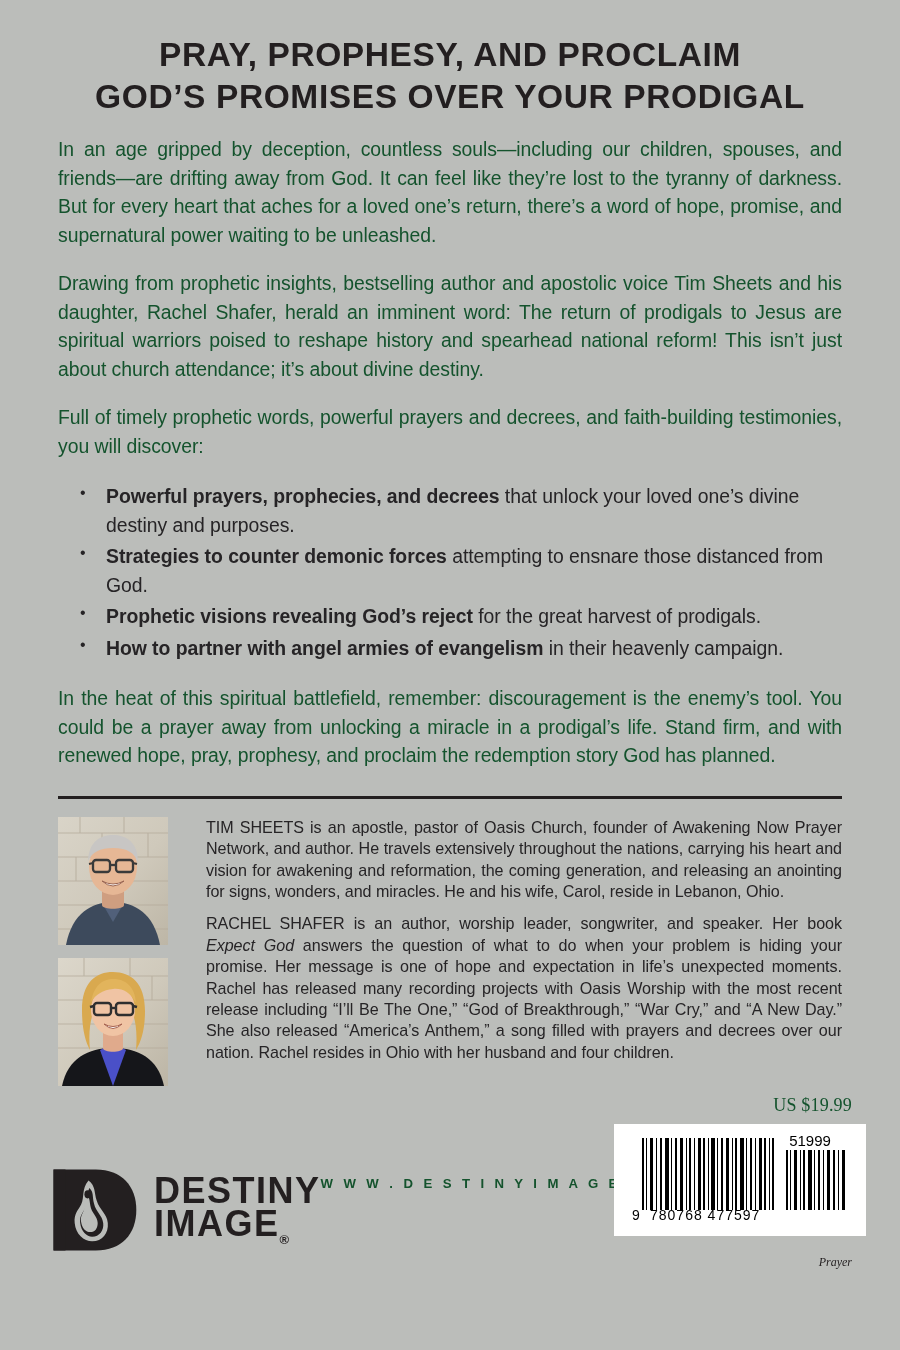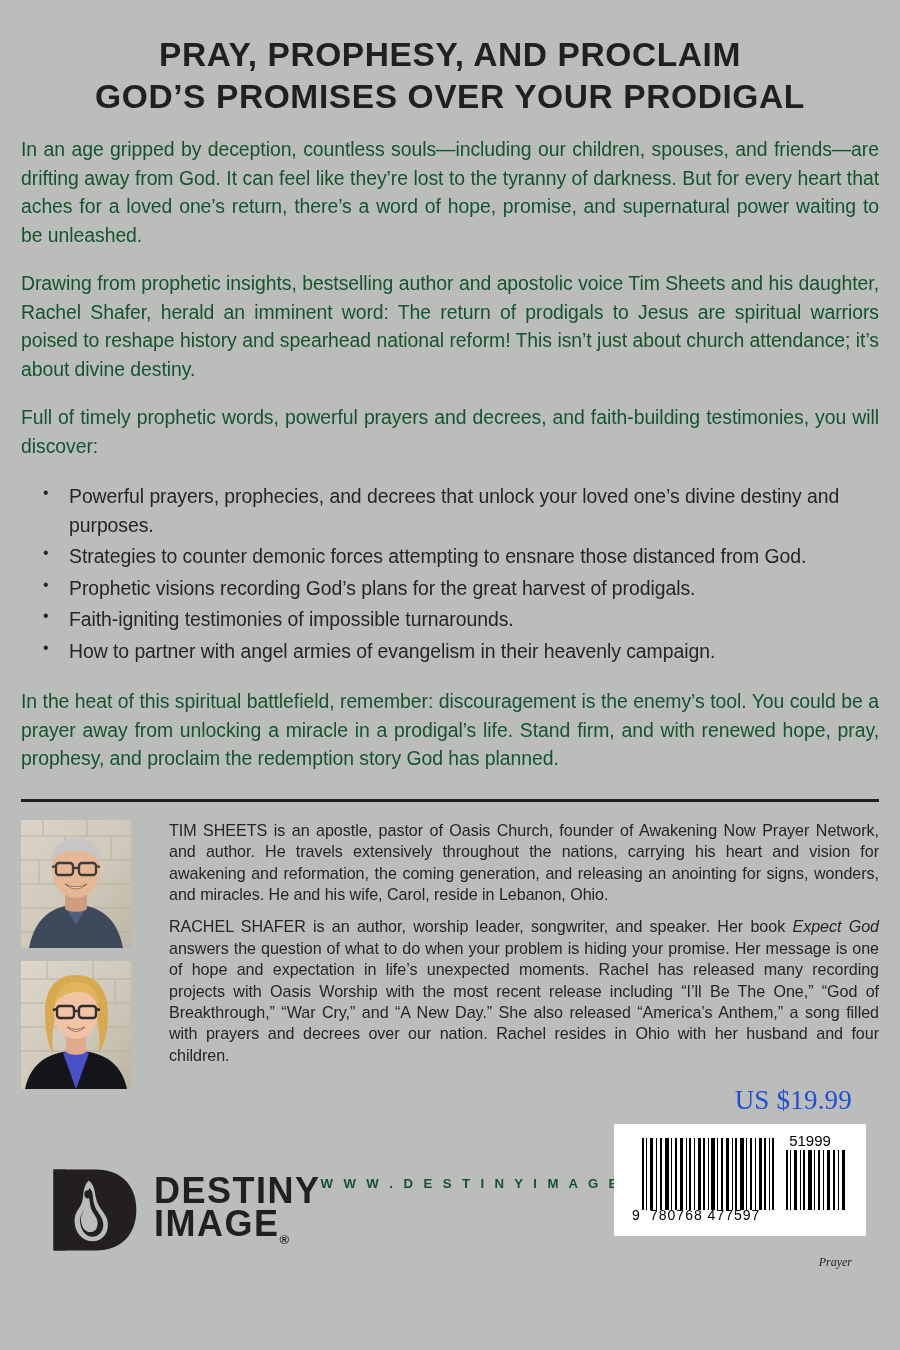--- a/index.html
+++ b/index.html
@@ -14,21 +14,21 @@
     color: #231f20;
     overflow: hidden;
     position: relative;
   }
 
   .page {
     width: 900px;
     height: 1304px;
     position: relative;
     box-sizing: border-box;
-    padding: 0 21px;
+    padding: 0 58px;
   }
 
   
   .title-block {
     padding-top: 34px;
     text-align: center;
   }
   .title-line {
     font-size: 33.5px;
     font-weight: 700;
@@ -68,21 +68,21 @@
     letter-spacing: -0.05px;
   }
   .bullet-item::before {
     content: "•";
     position: absolute;
     left: 22px;
     top: -1px;
     font-size: 16px;
     color: #262426;
   }
-  .bullet-item b { font-weight: 400; }
+  .bullet-item b { font-weight: 700; }
 
   
   .divider {
     height: 3px;
     background: #231f20;
     margin: 26px 0 0 0;
   }
 
   
   .bios {
@@ -168,22 +168,22 @@
     font-weight: 700;
     letter-spacing: 3.4px;
     color: #14532d;
   }
 
   .price {
     position: absolute;
     right: 48px;
     bottom: 188px;
     font-family: "Liberation Serif", serif;
-    font-size: 27px;
-    color: #1d4ed8;
+    font-size: 18px;
+    color: #14532d;
     letter-spacing: 0.2px;
   }
 
   .barcode-box {
     position: absolute;
     right: 34px;
     bottom: 68px;
     width: 252px;
     height: 112px;
     background: #f9a8d4;
@@ -218,24 +218,21 @@
     <p class="para">Full of timely prophetic words, powerful prayers and decrees, and faith-building testimonies, you will discover:</p>
 
     <ul class="bullets">
       <li class="bullet-item">
         <b>Powerful prayers, prophecies, and decrees</b><span> that unlock your loved one’s divine destiny and purposes.</span>
       </li>
       <li class="bullet-item">
         <b>Strategies to counter demonic forces</b><span> attempting to ensnare those distanced from God.</span>
       </li>
       <li class="bullet-item">
-        <b>Prophetic visions recording God’s plans</b><span> for the great harvest of prodigals.</span>
-      </li>
-      <li class="bullet-item">
-        <b>Faith-igniting testimonies</b><span> of impossible turnarounds.</span>
+        <b>Prophetic visions revealing God’s reject</b><span> for the great harvest of prodigals.</span>
       </li>
       <li class="bullet-item">
         <b>How to partner with angel armies of evangelism</b><span> in their heavenly campaign.</span>
       </li>
     </ul>
 
     <p class="para">In the heat of this spiritual battlefield, remember: discouragement is the enemy’s tool. You could be a prayer away from unlocking a miracle in a prodigal’s life. Stand firm, and with renewed hope, pray, prophesy, and proclaim the redemption story God has planned.</p>
   </div>
 
   <div class="divider"></div>

